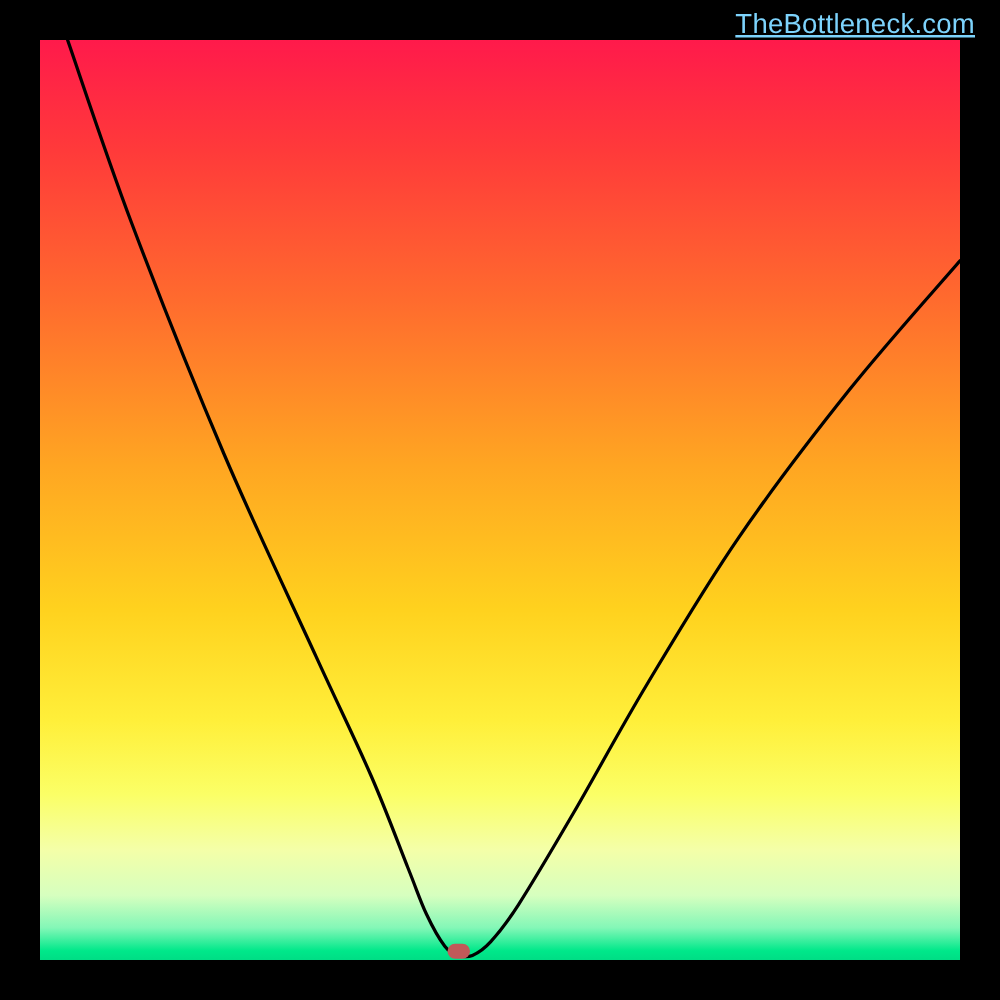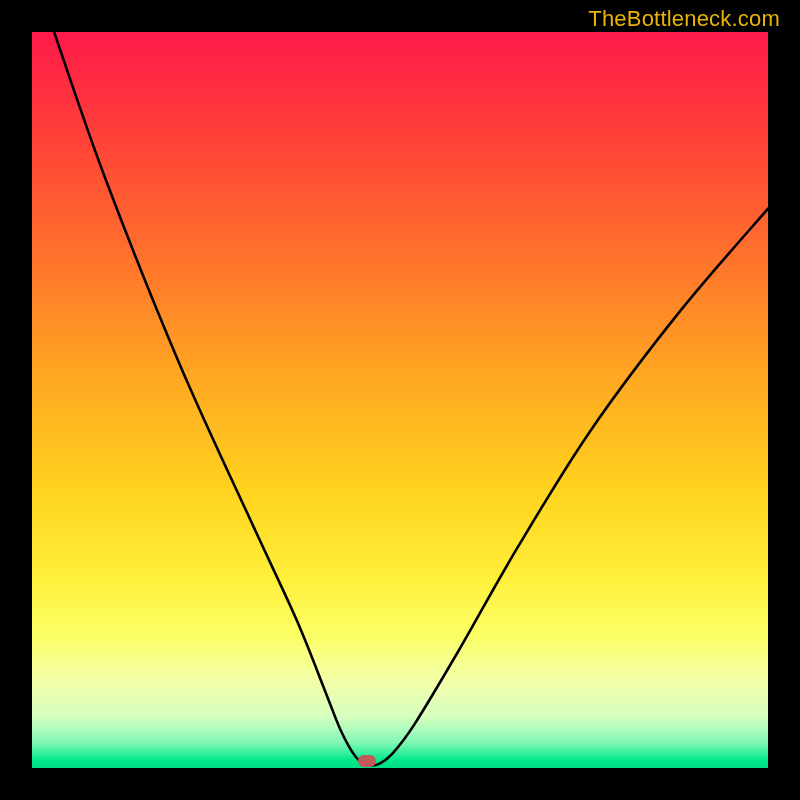--- a/index.html
+++ b/index.html
@@ -43,25 +43,26 @@
       #d6ffbf 93%,
       #83f7b7 96.5%,
       #00e88a 99%,
       #00dd85 100%
     );
   }
   .watermark {
     position: absolute;
     top: 6px;
     right: 20px;
-    color: #eab308;
+    color: #7dd3fc;
     font-size: 22px;
     letter-spacing: 0.2px;
     font-weight: 500;
     user-select: none;
+    text-decoration: underline;
   }
   .curve-svg {
     position: absolute;
     inset: 0;
     width: 100%;
     height: 100%;
   }
   .curve-path {
     fill: none;
     stroke: #000;

